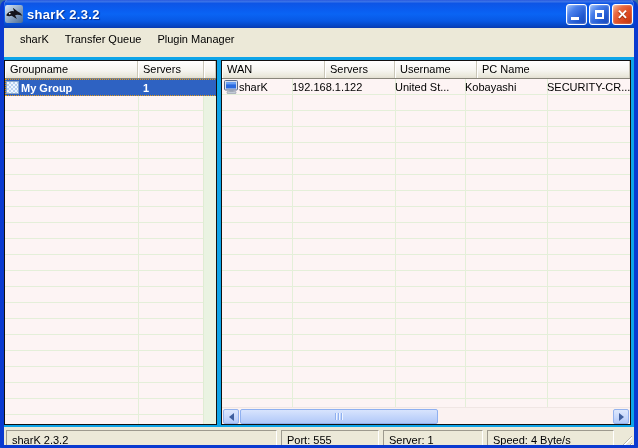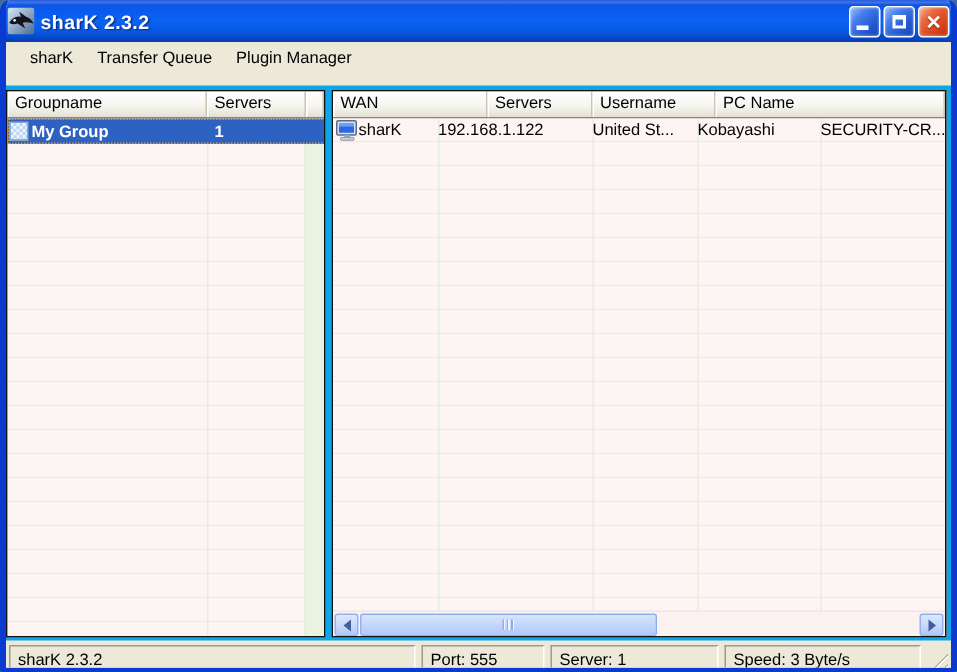--- a/index.html
+++ b/index.html
@@ -90,21 +90,21 @@
     display:flex; align-items:center; justify-content:center;
   }
   .sb-grip { width:9px; height:7px;
     background:repeating-linear-gradient(90deg,#8fb0f0 0 1px,#eef4ff 1px 2px,rgba(0,0,0,0) 2px 3px); }
   
   .statusbar { height:26px; background:#ece9d8; display:flex; align-items:stretch; padding:3px 2px 4px 2px; gap:4px; }
   .st-panel {
     border:1px solid; border-color:#9d9a8e #ffffff #ffffff #9d9a8e;
     font-size:11px; color:#000; padding:3px 0 0 5px; white-space:nowrap; overflow:hidden;
   }
-  .st-app { width:271px; } .st-port { width:82px; } .st-server { width:112px; } .st-speed { flex:1; }
+  .st-app { width:271px; } .st-port { width:98px; } .st-server { width:100px; } .st-speed { flex:1; }
   .grip {
     width:16px; height:16px; align-self:flex-end; flex:none; margin-left:-2px;
     background:repeating-linear-gradient(135deg, rgba(0,0,0,0) 0 3px, #b8b5a8 3px 4px, #fff 4px 5px);
     clip-path:polygon(100% 0, 100% 100%, 0 100%);
   }
 </style>
 </head>
 <body>
 
 <div class="window">
@@ -198,16 +198,16 @@
             <span class="tri-r"></span>
           </div>
       </div>
     </div>
   </div>
 
   <div class="statusbar">
     <div class="st-panel st-app">sharK 2.3.2</div>
     <div class="st-panel st-port">Port: 555</div>
     <div class="st-panel st-server">Server: 1</div>
-    <div class="st-panel st-speed">Speed: 3 Byte/s</div>
+    <div class="st-panel st-speed">Speed: 4 Byte/s</div>
     <div class="grip"></div>
   </div>
 </div>
 
 </body></html>

